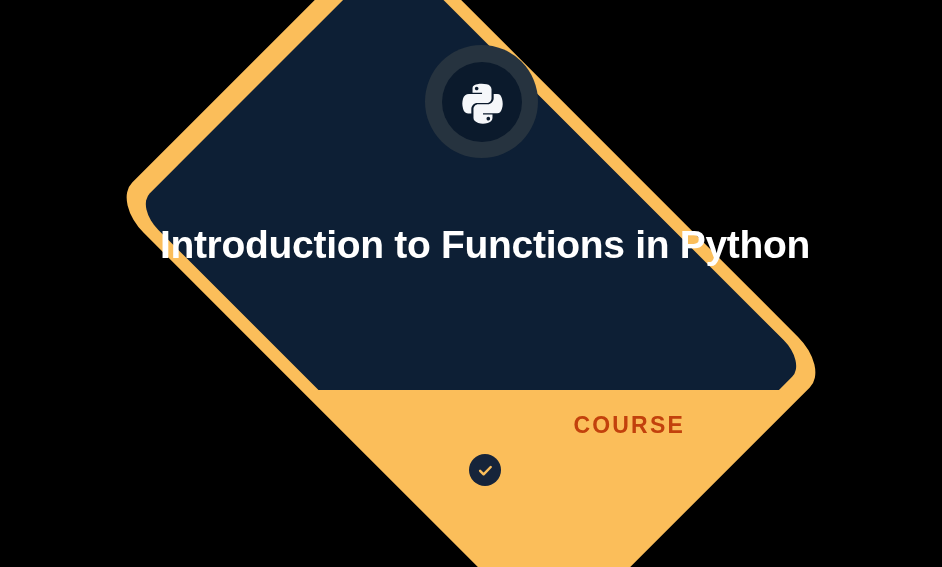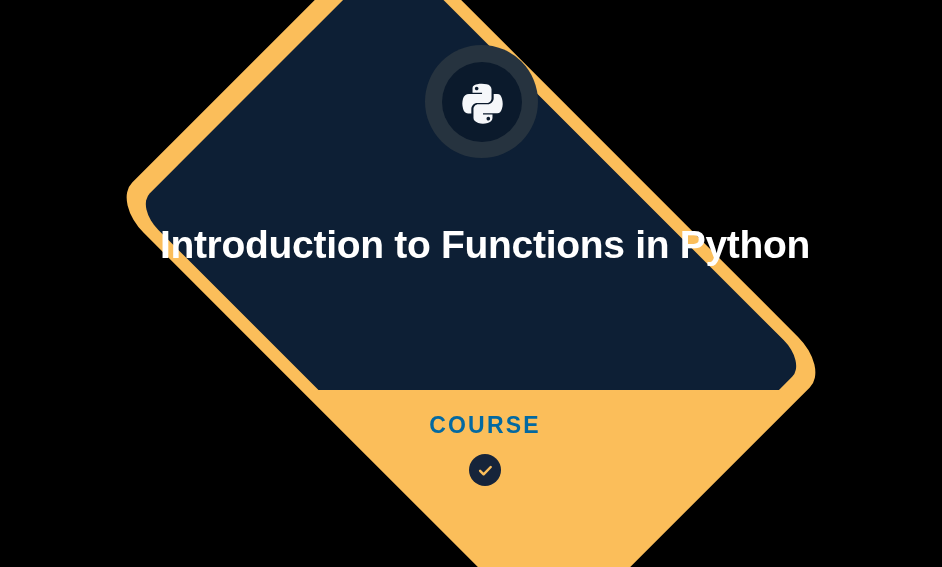--- a/index.html
+++ b/index.html
@@ -83,26 +83,27 @@
 
   
   #status-block {
     position: absolute;
     left: 271px;
     top: 408px;
     width: 400px;
     text-align: center;
   }
   .status-line {
-    color: #0369a1;
+    color: #c2410c;
     font-size: 23px;
     font-weight: bold;
     letter-spacing: 2.2px;
     line-height: 35px;
     font-family: "Liberation Sans", sans-serif;
+    text-align: right;
   }
 
   #status-check-badge {
     margin: 11px auto 0 auto;
     width: 32px;
     height: 32px;
     border-radius: 50%;
     background: #16243a;
     display: flex;
     align-items: center;

